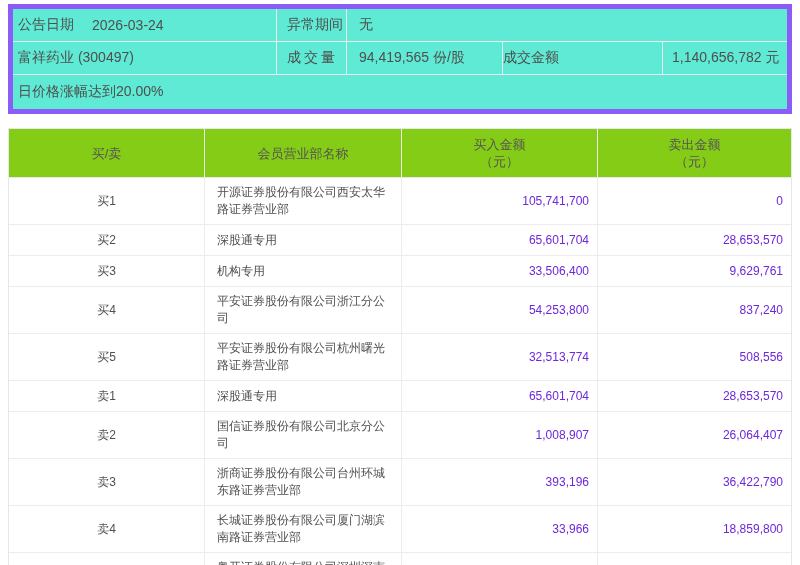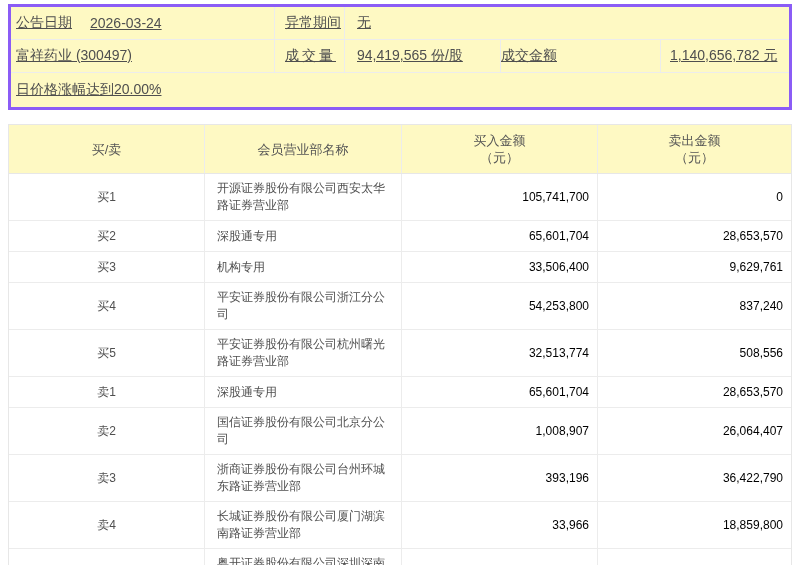--- a/index.html
+++ b/index.html
@@ -6,21 +6,21 @@
   html, body {
     width: 800px; height: 565px;
     background: #ffffff;
     font-family: "Liberation Sans", "DejaVu Sans", sans-serif;
     color: #4f4f4f;
     overflow: hidden;
   }
   .page { padding: 4px 8px 0 8px; }
 
   
-  .info-box { border: 3px solid #8b5cf6; background: #fef9c3; text-decoration: underline; }
+  .info-box { border: 5px solid #8b5cf6; background: #5eead4; }
   .irow {
     display: flex; align-items: stretch;
     min-height: 33px; font-size: 14px;
     border-bottom: 1px solid #ececec;
   }
   .irow.last { border-bottom: none; min-height: 34px; justify-content: center; }
   .icell { display: flex; align-items: center; }
   .cell-a   { width: 263px; padding-left: 5px; }
   .cell-b   { width: 71px;  padding-left: 10px;
               border-left: 1px solid #ececec; border-right: 1px solid #ececec; }
@@ -29,39 +29,39 @@
   .cell-e   { flex: 1;      padding-left: 9px;  border-left: 1px solid #ececec; }
   .cell-rest{ flex: 1;      padding-left: 12px; }
   .cell-full{ flex: 1;      padding-left: 5px; }
   .ilabel { display: inline-block; width: 74px; }
   .vlabel { letter-spacing: 3px; }
 
   
   .trade-table { border: 1px solid #e7e7e7; margin-top: 14px; font-size: 12px; }
   .thead {
     display: grid; grid-template-columns: 195px 197px 196px 1fr;
-    background: #fef9c3; min-height: 49px;
+    background: #84cc16; min-height: 49px;
     font-size: 13px; color: #555;
     border-bottom: 1px solid #e7e7e7;
   }
   .th {
     display: flex; flex-direction: column; justify-content: center; align-items: center;
     text-align: center; line-height: 17px; padding: 6px 0;
   }
   .th + .th { border-left: 1px solid #ececec; }
   .trow {
     display: grid; grid-template-columns: 195px 197px 196px 1fr;
     min-height: 31px; background: #fff;
   }
   .trow + .trow { border-top: 1px solid #ececec; }
   .td { display: flex; align-items: center; line-height: 17px; }
   .td + .td { border-left: 1px solid #ececec; }
   .td.c1 { justify-content: center; }
   .td.c2 { padding: 6px 8px 6px 12px; }
-  .td.c3, .td.c4 { justify-content: flex-end; padding-right: 8px; color: #000000; }
+  .td.c3, .td.c4 { justify-content: flex-end; padding-right: 8px; color: #6d28d9; }
 </style>
 </head>
 <body>
 
 <div class="page">
 
   <div class="info-box">
     <div class="irow">
       <div class="icell cell-a">
         <span class="ilabel">公告日期</span>

